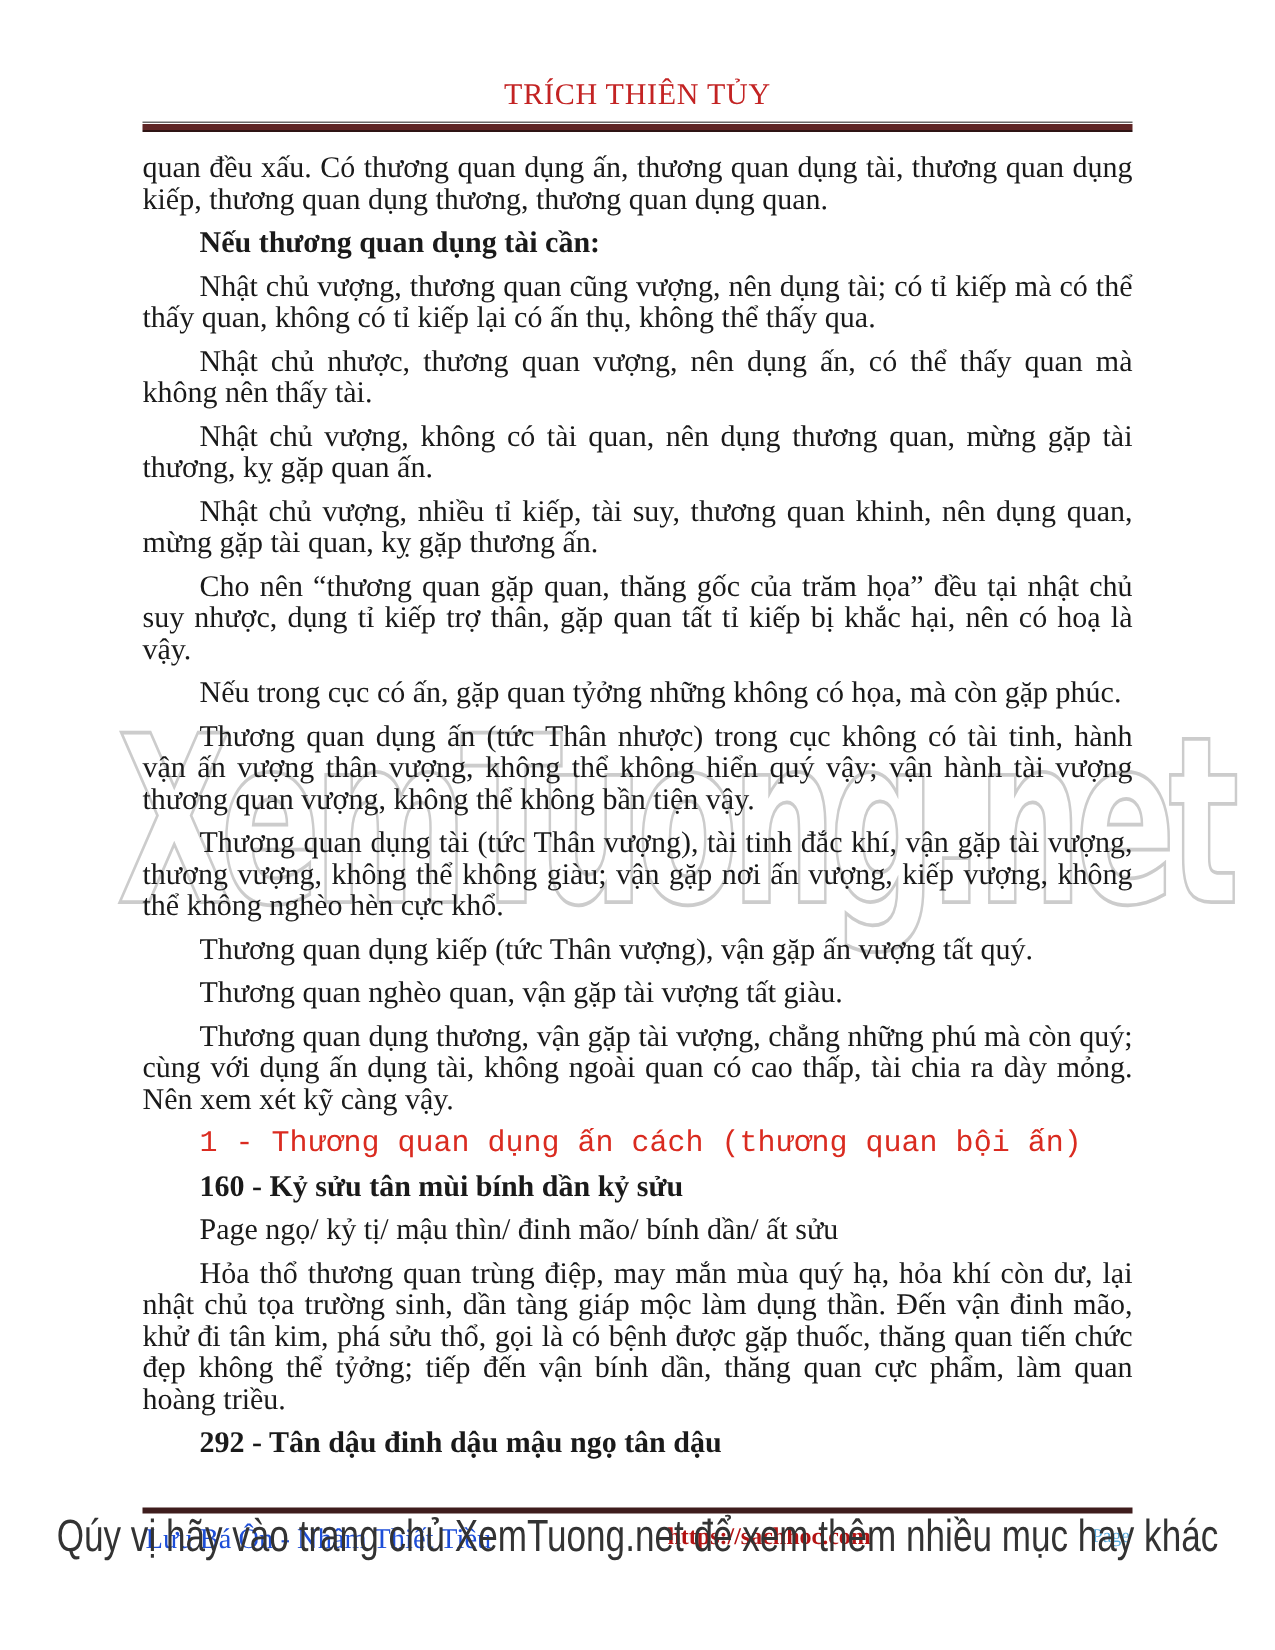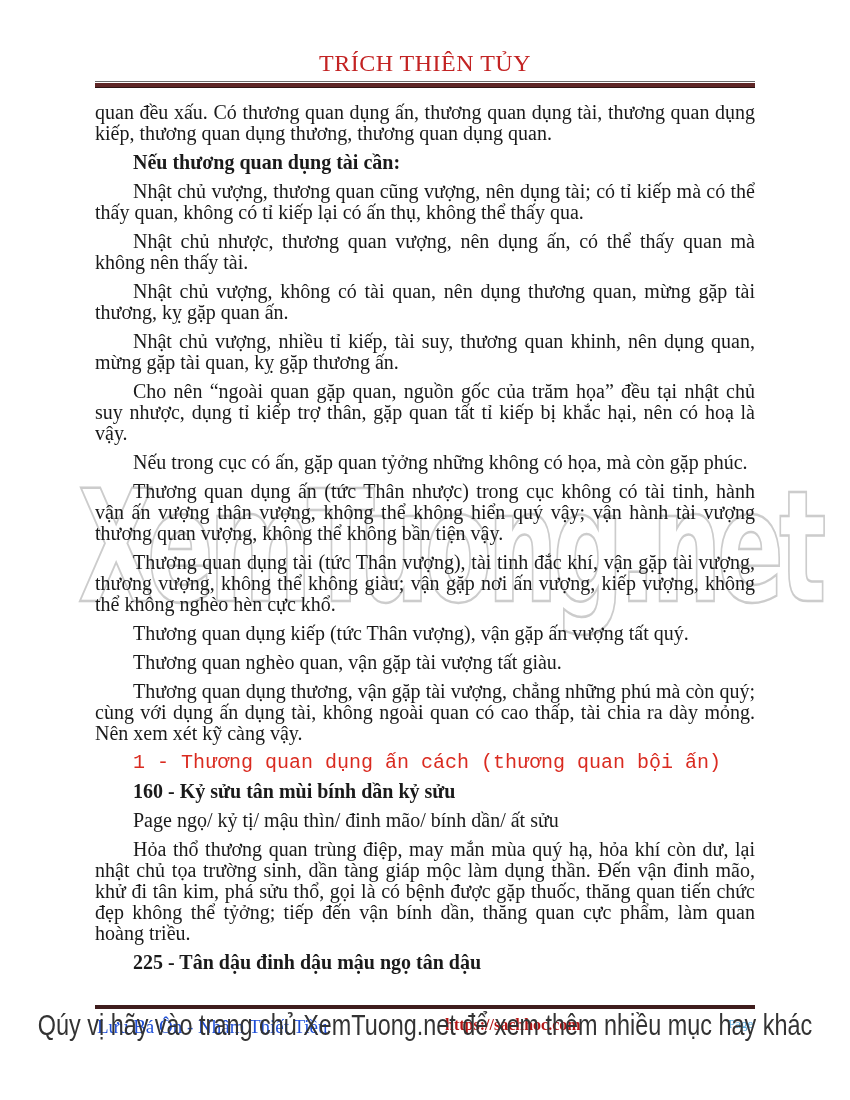--- a/index.html
+++ b/index.html
@@ -10,21 +10,21 @@
     background:#ffffff;
     font-family:"Liberation Serif", serif;
     color:#1a1a1a;
     overflow:hidden;
   }
   
   .header { position:relative; z-index:2; padding:50px 95px 0 95px; }
   .doc-title {
     text-align:center;
     color:#c32323;
-    font-size:24px;
+    font-size:20px;
     line-height:26px;
     letter-spacing:0.5px;
     font-weight:normal;
   }
   .header-rule {
     margin-top:5px;
     height:7px;
     background:linear-gradient(to bottom,
       #6a6a6a 0 1px,
       #ffffff 1px 2px,
@@ -116,32 +116,32 @@
   <div class="watermark">XemTuong.net</div>
 
   <div class="doc-body">
 
   <p class="continuation">quan đều xấu. Có thương quan dụng ấn, thương quan dụng tài, thương quan dụng kiếp, thương quan dụng thương, thương quan dụng quan.</p>
       <p class="bold-heading">Nếu thương quan dụng tài cần:</p>
       <p class="body">Nhật chủ vượng, thương quan cũng vượng, nên dụng tài; có tỉ kiếp mà có thể thấy quan, không có tỉ kiếp lại có ấn thụ, không thể thấy qua.</p>
       <p class="body">Nhật chủ nhược, thương quan vượng, nên dụng ấn, có thể thấy quan mà không nên thấy tài.</p>
       <p class="body">Nhật chủ vượng, không có tài quan, nên dụng thương quan, mừng gặp tài thương, kỵ gặp quan ấn.</p>
       <p class="body">Nhật chủ vượng, nhiều tỉ kiếp, tài suy, thương quan khinh, nên dụng quan, mừng gặp tài quan, kỵ gặp thương ấn.</p>
-      <p class="body">Cho nên “ngoài quan gặp quan, nguồn gốc của trăm họa” đều tại nhật chủ suy nhược, dụng tỉ kiếp trợ thân, gặp quan tất tỉ kiếp bị khắc hại, nên có hoạ là vậy.</p>
+      <p class="body">Cho nên “thương quan gặp quan, thăng gốc của trăm họa” đều tại nhật chủ suy nhược, dụng tỉ kiếp trợ thân, gặp quan tất tỉ kiếp bị khắc hại, nên có hoạ là vậy.</p>
       <p class="body">Nếu trong cục có ấn, gặp quan tỷởng những không có họa, mà còn gặp phúc.</p>
       <p class="body">Thương quan dụng ấn (tức Thân nhược) trong cục không có tài tinh, hành vận ấn vượng thân vượng, không thể không hiển quý vậy; vận hành tài vượng thương quan vượng, không thể không bần tiện vậy.</p>
       <p class="body">Thương quan dụng tài (tức Thân vượng), tài tinh đắc khí, vận gặp tài vượng, thương vượng, không thể không giàu; vận gặp nơi ấn vượng, kiếp vượng, không thể không nghèo hèn cực khổ.</p>
       <p class="body">Thương quan dụng kiếp (tức Thân vượng), vận gặp ấn vượng tất quý.</p>
       <p class="body">Thương quan nghèo quan, vận gặp tài vượng tất giàu.</p>
       <p class="body">Thương quan dụng thương, vận gặp tài vượng, chẳng những phú mà còn quý; cùng với dụng ấn dụng tài, không ngoài quan có cao thấp, tài chia ra dày mỏng. Nên xem xét kỹ càng vậy.</p>
       <p class="red-heading">1 - Thương quan dụng ấn cách (thương quan bội ấn)</p>
       <p class="bold-heading">160 - Kỷ sửu tân mùi bính dần kỷ sửu</p>
       <p class="body">Page ngọ/ kỷ tị/ mậu thìn/ đinh mão/ bính dần/ ất sửu</p>
       <p class="body">Hỏa thổ thương quan trùng điệp, may mắn mùa quý hạ, hỏa khí còn dư, lại nhật chủ tọa trường sinh, dần tàng giáp mộc làm dụng thần. Đến vận đinh mão, khử đi tân kim, phá sửu thổ, gọi là có bệnh được gặp thuốc, thăng quan tiến chức đẹp không thể tỷởng; tiếp đến vận bính dần, thăng quan cực phẩm, làm quan hoàng triều.</p>
-      <p class="bold-heading">225 - Tân dậu đinh dậu mậu ngọ tân dậu</p>
+      <p class="bold-heading">292 - Tân dậu đinh dậu mậu ngọ tân dậu</p>
     </div>
 
   <div class="footer-rule"></div>
 
   <span class="footer-credit">Lưu Bá Ôn - Nhâm Thiết Tiều</span>
 
   <a class="footer-link" href="#">https://sachhoc.com</a>
 
   <span class="footer-page">Page</span>
 

